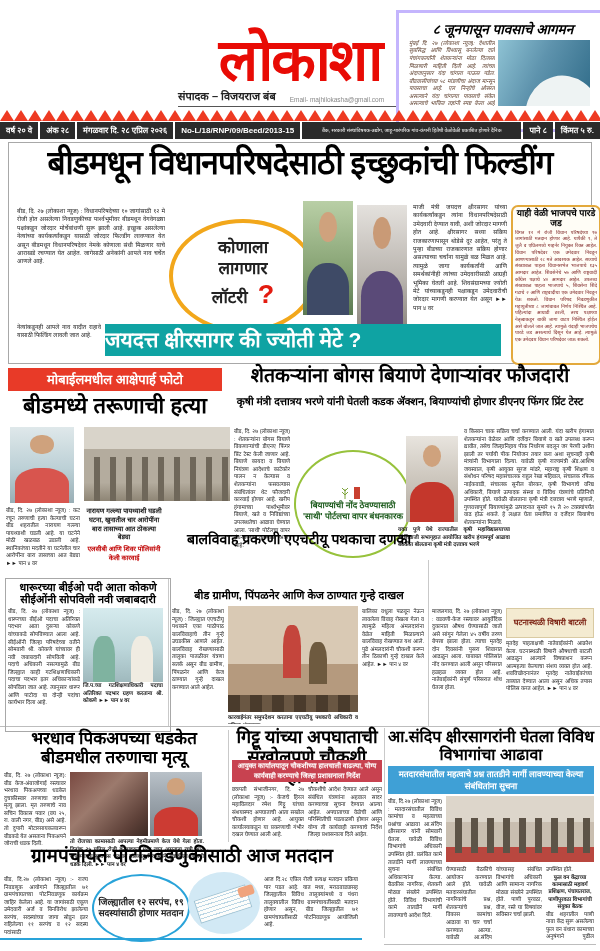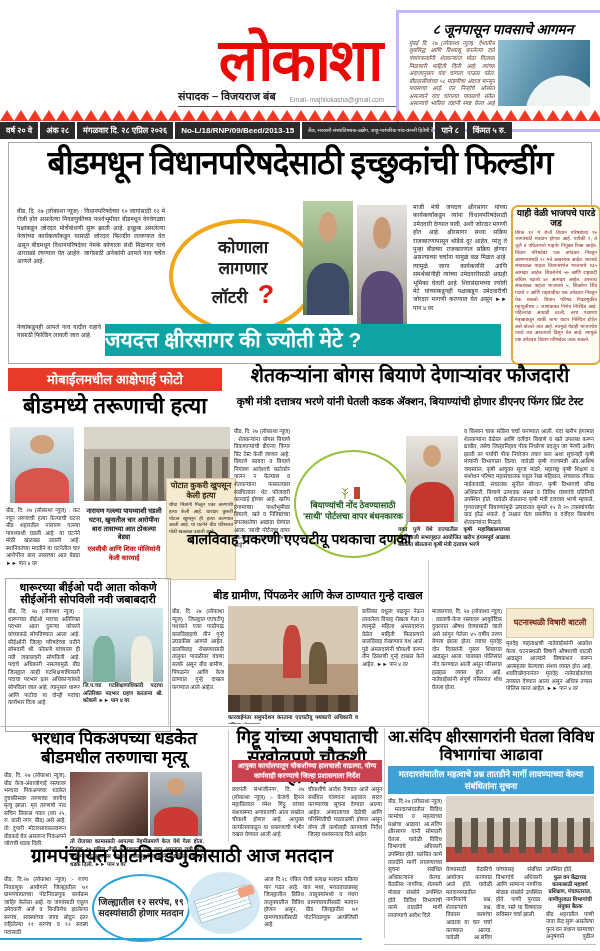--- a/index.html
+++ b/index.html
@@ -89,21 +89,21 @@
       <span class="tooth"></span>
       <span class="tooth"></span>
       <span class="tooth"></span>
       <span class="tooth"></span>
       <span class="tooth"></span>
       <span class="tooth"></span>
       <span class="tooth"></span>
       <span class="tooth"></span>
     </div>
 
-  <div class="abs infobar" style="left:0;top:122px;width:512px;height:17px;">
+  <div class="abs infobar" style="left:0;top:122px;width:600px;height:17px;">
     <div>वर्ष २० वे</div>
     <div>अंक २८</div>
     <div>मंगळवार दि. २८ एप्रिल २०२६</div>
     <div>No-L/18/RNP/09/Beed/2013-15</div>
     <div style="flex:1;font-size:5px;font-weight:400;overflow:hidden;">बैंक, सरकारी संस्थांविषयक-उद्योग, जाहू-पारंपरिक गांव-कंपनी हितैषी वेळोवेळी प्रकाशित होणारे दैनिक</div>
     <div>पाने ८</div>
     <div>किंमत ५ रु.</div>
   </div>
 
   <div class="abs box-border" style="left:8px;top:142px;width:582px;height:220px;">
@@ -147,24 +147,20 @@
     <div class="face"></div>
     <div class="torso" style="background:#d8554e;"></div>
   </div>
   <div class="ph" style="left:84px;top:427px;width:146px;height:74px;background:linear-gradient(180deg,#d9d4ca 0 30%,#b4ac9e 30% 75%,#8e8575);">
     <div style="position:absolute;left:0;bottom:0;width:100%;height:60%;background:repeating-linear-gradient(90deg,transparent 0 10px,#6f675a 10px 16px);"></div>
   </div>
   <div class="abs col tiny" style="left:6px;top:507px;width:74px;height:116px;">बीड, दि. २७ (लोकाशा न्यूज) : कट रचून तरुणाची हत्या केल्याची घटना बीड शहरातील नारायण गल्ल्या पायथ्याशी घडली आहे. या घटनेने मोठी खळबळ उडाली आहे. स्थानिकांच्या मदतीने या घटनेतील चार आरोपींना बारा तासाच्या आत बेड्या ►► पान ४ वर</div>
   <div class="abs" style="left:86px;top:507px;width:76px;height:116px;">
     <div class="capbold">नारायण गल्ल्या पायथ्याशी घडली घटना, खुनातील चार आरोपींना बारा तासाच्या आत ठोकल्या बेड्या</div>
     <div class="capbold" style="color:#c00000;margin-top:3px;">एलसीबी आणि शिवर पोलिसांनी केली कारवाई</div>
-  </div>
-  <div class="abs beige" style="left:166px;top:478px;width:64px;height:96px;padding:2px;overflow:hidden;">
-    <div style="font-size:8px;font-weight:800;color:#3a2408;line-height:1.2;">पोटात कुकरी खुपसून केली हत्या</div>
-    <div class="col" style="font-size:4.8px;text-align:justify;margin-top:2px;">चौघा मित्रांनी मिळून एका तरुणाची हत्या केली आहे. धारदार कुकरी पोटात खुपसून ही हत्या करण्यात आली आहे. या घटनेने बीड परिसरात मोठी खळबळ उडाली आहे.</div>
   </div>
 
   <div class="abs col tiny" style="left:234px;top:428px;width:56px;height:132px;">बीड, दि. २७ (लोकाशा न्यूज) : शेतकऱ्यांना बोगस बियाणे विकणाऱ्यांची डीएनए फिंगर प्रिंट टेस्ट केली जाणार आहे. बियाणे कायदा व बियाणे नियंत्रण आदेशाचे काटेकोर पालन न केल्यास व शेतकऱ्यांना फसवल्यास संबंधितांवर थेट फौजदारी कारवाई होणार आहे. खरीप हंगामाच्या पार्श्वभूमीवर बियाणे, खते व निविष्ठांच्या उपलब्धतेचा आढावा घेण्यात आला. 'साथी' पोर्टलचा वापर बंधनकारक करण्यात आला आहे.</div>
   <div class="abs oval" style="left:294px;top:450px;width:106px;height:96px;border:2px solid #97c23c;padding:4px;">
     <svg width="22" height="14" viewBox="0 0 22 14" style="margin:0 auto;">
         <path d="M3 13 L3 3 M3 5 l3-3 M3 5 l-3-3 M3 9 l3-3 M3 9 l-3-3" stroke="#7da33a" fill="none"></path>
         <rect x="12" y="1" width="6" height="12" fill="#c94030"></rect>
       </svg>
     <div style="font-size:8.5px;font-weight:800;color:#1e5c1e;line-height:1.25;">बियाण्यांची नोंद ठेवण्यासाठी 'साथी' पोर्टलचा वापर बंधनकारक</div>
   </div>
@@ -189,21 +185,21 @@
         <div class="ph" style="position:relative;width:80px;height:74px;background:linear-gradient(180deg,#d6ebee,#bcd6da 55%,#9fb9bd);">
           <div style="position:absolute;left:12%;bottom:0;width:28%;height:62%;background:#7fb3a0;border-radius:40% 40% 0 0;"></div>
           <div style="position:absolute;right:12%;bottom:0;width:28%;height:62%;background:#f0ece2;border-radius:40% 40% 0 0;"></div>
         </div>
         <div class="col tiny" style="width:80px;height:34px;font-weight:700;">जि.प.च्या गटशिक्षणाधिकारी पदाचा अतिरिक्त पदभार ग्रहण करताना श्री. कोकणे ►► पान ४ वर</div>
       </div>
     </div>
   </div>
 
   <div class="abs hl" style="left:172px;top:532px;width:254px;font-size:14px;white-space:nowrap;">बालविवाह प्रकरणी एएचटीयू पथकाचा दणका</div>
-  <div class="abs hl" style="left:172px;top:589px;width:254px;font-size:11px;font-weight:700;margin-left:19px;">बीड ग्रामीण, पिंपळनेर आणि केज ठाण्यात गुन्हे दाखल</div>
+  <div class="abs hl" style="left:172px;top:589px;width:254px;font-size:11px;font-weight:700;">बीड ग्रामीण, पिंपळनेर आणि केज ठाण्यात गुन्हे दाखल</div>
   <div class="abs col tiny" style="left:172px;top:608px;width:52px;height:116px;">बीड, दि. २७ (लोकाशा न्यूज) : जिल्ह्यात एएचटीयू पथकाने एका पाठोपाठ बालविवाहाचे तीन गुन्हे उघडकीस आणले आहेत. बालविवाह रोखण्यासाठी तालुका पातळीवर यंत्रणा सतर्क असून बीड ग्रामीण, पिंपळनेर आणि केज ठाण्यात गुन्हे दाखल करण्यात आले आहेत.</div>
   <div class="ph" style="left:228px;top:606px;width:130px;height:106px;background:linear-gradient(180deg,#d9c9b4 0 55%,#b59a7e 55% 100%);">
     <div style="position:absolute;left:42%;top:18%;width:14%;height:50%;background:#c4453c;border-radius:40% 40% 0 0;"></div>
     <div style="position:absolute;left:62%;top:34%;width:14%;height:40%;background:#6e5a3f;border-radius:40% 40% 0 0;"></div>
     <div style="position:absolute;left:0;bottom:0;width:100%;height:16%;background:repeating-linear-gradient(90deg,#4a3b2c 0 12px,#6a5743 12px 22px);"></div>
   </div>
   <div class="abs col tiny" style="left:228px;top:714px;width:130px;height:10px;font-weight:700;">कारवाईनंतर समुपदेशन करताना एएचटीयू पथकाचे अधिकारी व महिला अंमलदार</div>
   <div class="abs col tiny" style="left:362px;top:608px;width:62px;height:116px;">बालिका वधूला पळवून नेऊन लावलेला विवाह रोखला गेला व त्यामुळे महिला अंमलदारांना वेळेत माहिती मिळाल्याने बालविवाह रोखण्यात यश आले. पुढे अंमलदारांनी चौकशी करून तीन ठिकाणी गुन्हे दाखल केले आहेत. ►► पान ४ वर</div>
 
   <div class="abs beige" style="left:506px;top:608px;width:86px;height:28px;display:flex;align-items:center;justify-content:center;">

